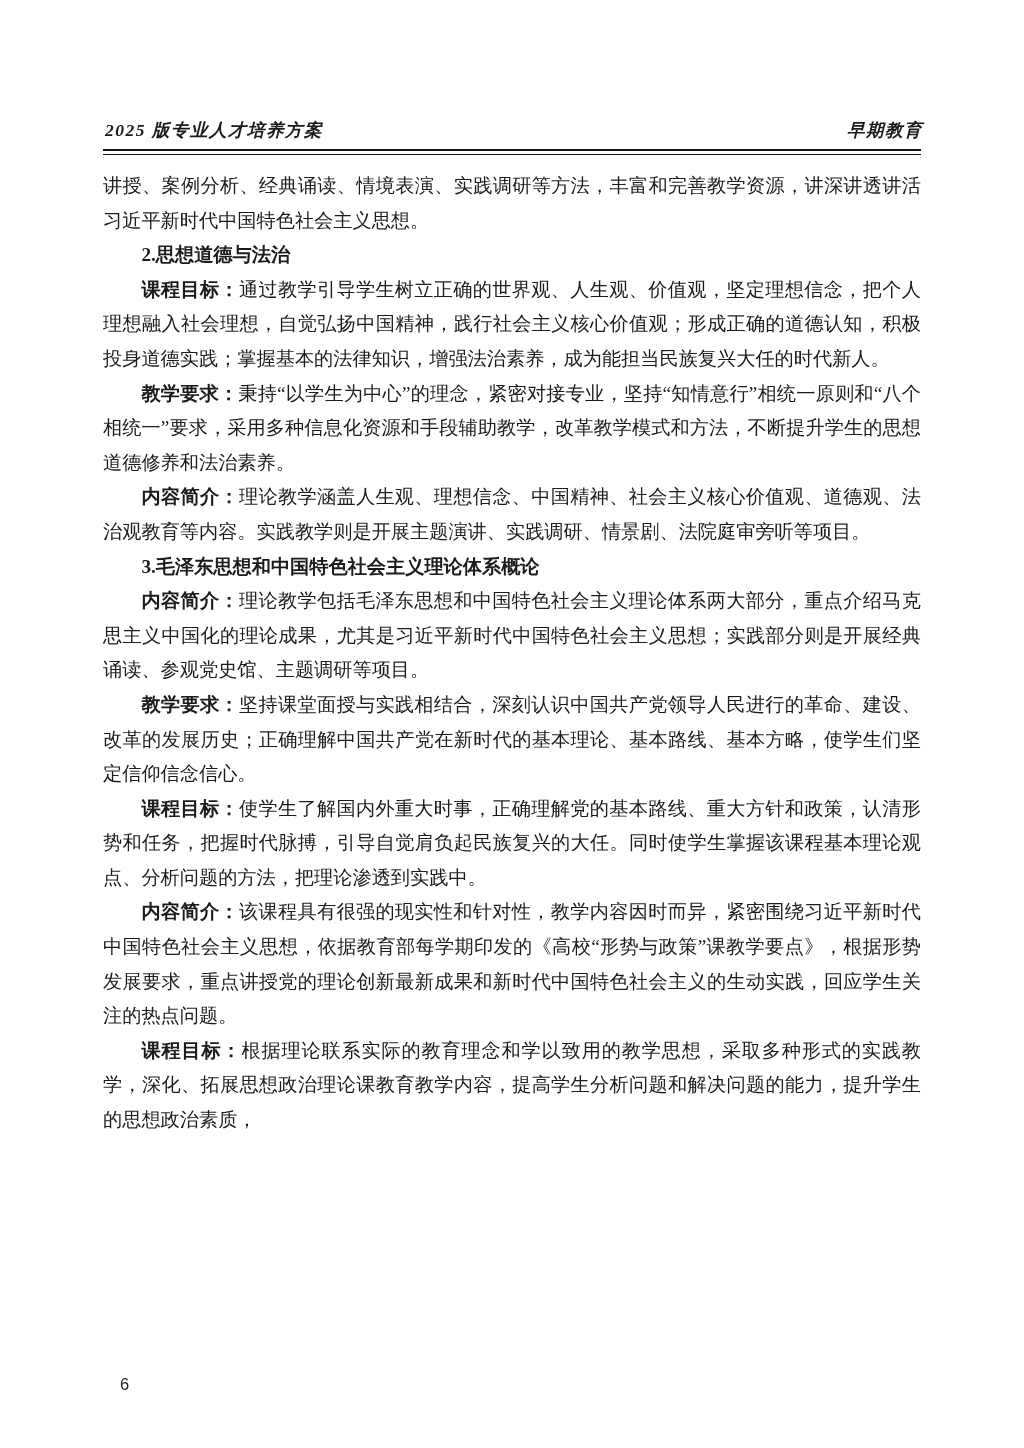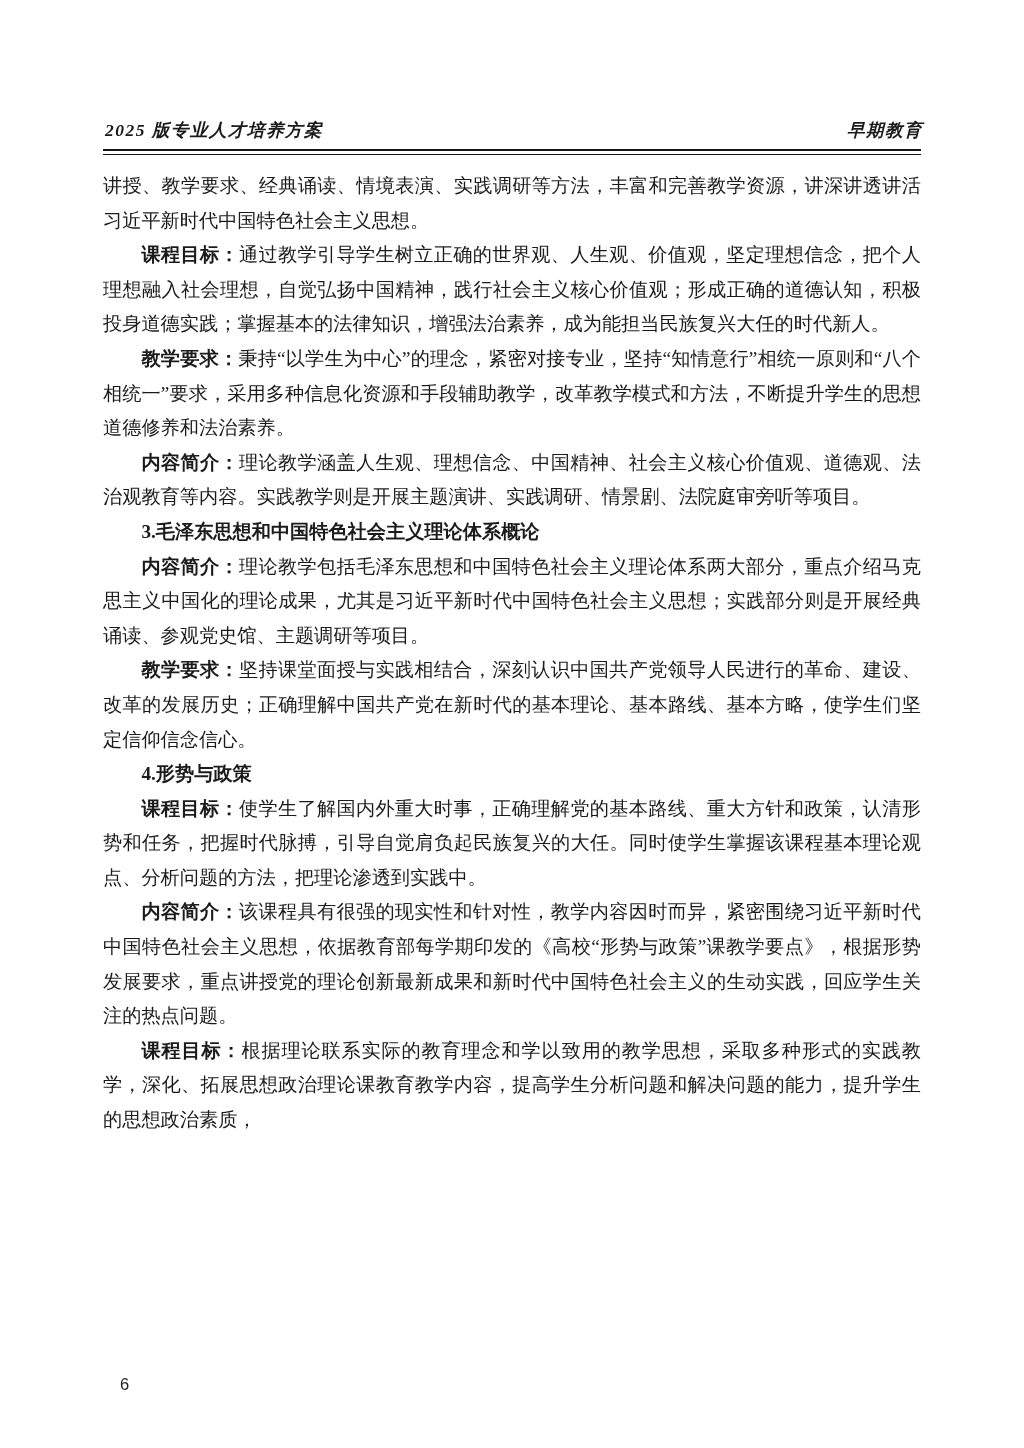--- a/index.html
+++ b/index.html
@@ -41,26 +41,26 @@
 <body>
 
 <div class="header">
   <span>2025 版专业人才培养方案</span>
   <span>早期教育</span>
 </div>
 
 <div class="header-rule"></div>
 
 <div class="content" id="content">
-    <p class="no-indent"><span>讲授、教学要求、经典诵读、情境表演、实践调研等方法，丰富和完善教学资源，讲深讲透讲活习近平新时代中国特色社会主义思想。</span></p>
+    <p class="no-indent"><span>讲授、案例分析、经典诵读、情境表演、实践调研等方法，丰富和完善教学资源，讲深讲透讲活习近平新时代中国特色社会主义思想。</span></p>
+    <p class="heading"><span>2.思想道德与法治</span></p>
     <p><b class="label">课程目标：</b><span>通过教学引导学生树立正确的世界观、人生观、价值观，坚定理想信念，把个人理想融入社会理想，自觉弘扬中国精神，践行社会主义核心价值观；形成正确的道德认知，积极投身道德实践；掌握基本的法律知识，增强法治素养，成为能担当民族复兴大任的时代新人。</span></p>
     <p><b class="label">教学要求：</b><span>秉持“以学生为中心”的理念，紧密对接专业，坚持“知情意行”相统一原则和“八个相统一”要求，采用多种信息化资源和手段辅助教学，改革教学模式和方法，不断提升学生的思想道德修养和法治素养。</span></p>
     <p><b class="label">内容简介：</b><span>理论教学涵盖人生观、理想信念、中国精神、社会主义核心价值观、道德观、法治观教育等内容。实践教学则是开展主题演讲、实践调研、情景剧、法院庭审旁听等项目。</span></p>
     <p class="heading"><span>3.毛泽东思想和中国特色社会主义理论体系概论</span></p>
     <p><b class="label">内容简介：</b><span>理论教学包括毛泽东思想和中国特色社会主义理论体系两大部分，重点介绍马克思主义中国化的理论成果，尤其是习近平新时代中国特色社会主义思想；实践部分则是开展经典诵读、参观党史馆、主题调研等项目。</span></p>
     <p><b class="label">教学要求：</b><span>坚持课堂面授与实践相结合，深刻认识中国共产党领导人民进行的革命、建设、改革的发展历史；正确理解中国共产党在新时代的基本理论、基本路线、基本方略，使学生们坚定信仰信念信心。</span></p>
-    <p class="heading"><span>4.形势与政策</span></p>
     <p><b class="label">课程目标：</b><span>使学生了解国内外重大时事，正确理解党的基本路线、重大方针和政策，认清形势和任务，把握时代脉搏，引导自觉肩负起民族复兴的大任。同时使学生掌握该课程基本理论观点、分析问题的方法，把理论渗透到实践中。</span></p>
     <p><b class="label">内容简介：</b><span>该课程具有很强的现实性和针对性，教学内容因时而异，紧密围绕习近平新时代中国特色社会主义思想，依据教育部每学期印发的《高校“形势与政策”课教学要点》，根据形势发展要求，重点讲授党的理论创新最新成果和新时代中国特色社会主义的生动实践，回应学生关注的热点问题。</span></p>
     <p><b class="label">课程目标：</b><span>根据理论联系实际的教育理念和学以致用的教学思想，采取多种形式的实践教学，深化、拓展思想政治理论课教育教学内容，提高学生分析问题和解决问题的能力，提升学生的思想政治素质，</span></p>
   </div>
 
 <div class="page-number">6</div>
 
 </body></html>

